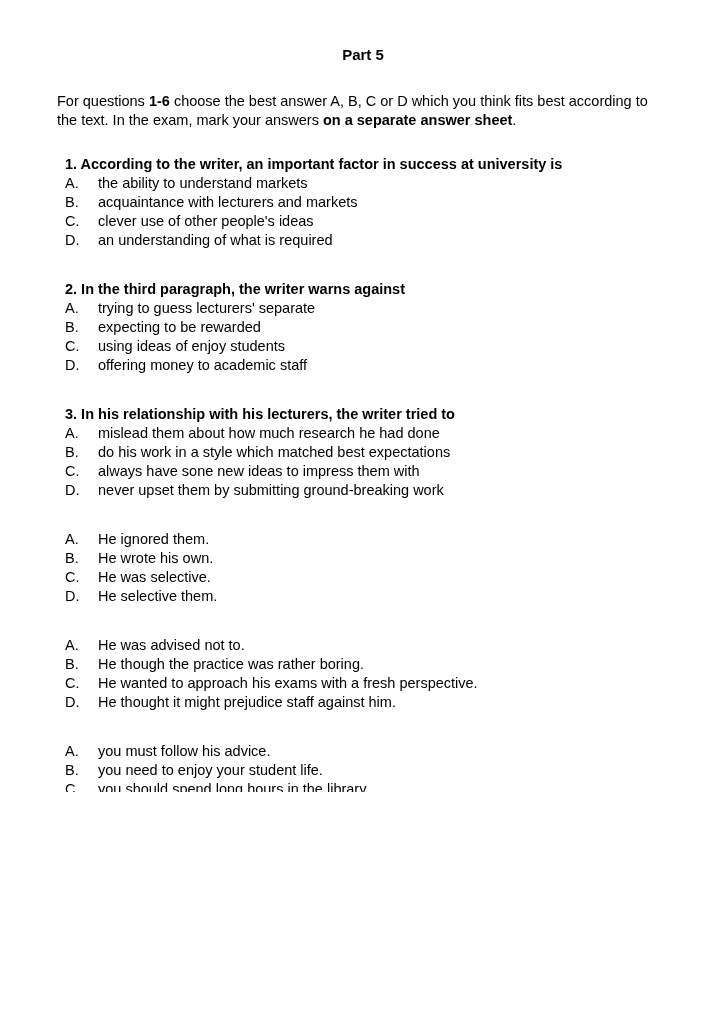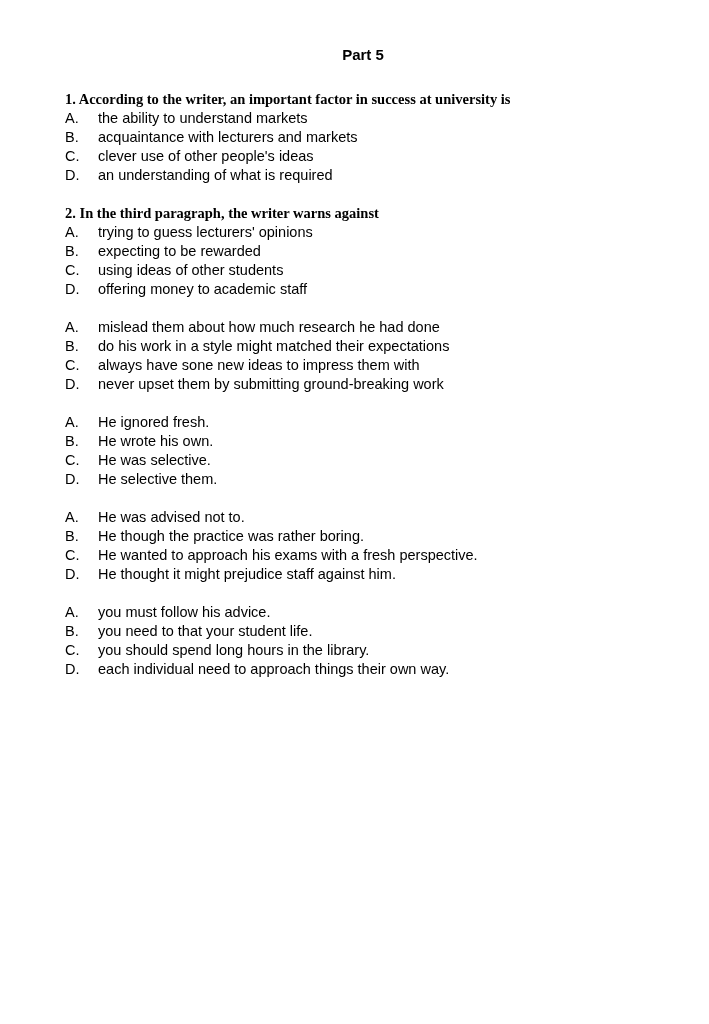--- a/index.html
+++ b/index.html
@@ -28,43 +28,43 @@
   }
   .intro {
     margin: 27px 0 0 0;
   }
   .intro b { font-weight: bold; }
   .questions {
     margin-top: 25px;
     padding-left: 8px;
   }
   .question + .question {
-    margin-top: 19px;
+    margin-top: 30px;
   }
   .q-heading {
     font-weight: bold;
-    font-family: Liberation Serif, serif;
   }
   .option-row {
     display: flex;
     align-items: baseline;
   }
   .option-letter {
     flex: 0 0 33px;
   }
   .option-text {
     flex: 1 1 auto;
   }
 </style>
 </head>
 <body>
 
 <div class="page">
   <div class="title">Part 5</div>
 
+  <p class="intro" id="intro"><span>For questions </span><b>1-6</b><span> choose the best answer A, B, C or D which you think fits best according to the text. In the exam, mark your answers </span><b>on a separate answer sheet</b><span>.</span></p>
 
   <div class="questions" id="questions">
       <div class="question">
         <div class="q-heading">1. According to the writer, an important factor in success at university is</div>
         <div class="option-row">
           <span class="option-letter">A.</span>
           <span class="option-text">the ability to understand markets</span>
         </div>
         <div class="option-row">
           <span class="option-letter">B.</span>
@@ -76,57 +76,58 @@
         </div>
         <div class="option-row">
           <span class="option-letter">D.</span>
           <span class="option-text">an understanding of what is required</span>
         </div>
       </div>
       <div class="question">
         <div class="q-heading">2. In the third paragraph, the writer warns against</div>
         <div class="option-row">
           <span class="option-letter">A.</span>
-          <span class="option-text">trying to guess lecturers' opinions</span>
+          <span class="option-text">trying to guess lecturers' separate</span>
         </div>
         <div class="option-row">
           <span class="option-letter">B.</span>
           <span class="option-text">expecting to be rewarded</span>
         </div>
         <div class="option-row">
           <span class="option-letter">C.</span>
-          <span class="option-text">using ideas of other students</span>
+          <span class="option-text">using ideas of enjoy students</span>
         </div>
         <div class="option-row">
           <span class="option-letter">D.</span>
           <span class="option-text">offering money to academic staff</span>
         </div>
       </div>
       <div class="question">
+        <div class="q-heading">3. In his relationship with his lecturers, the writer tried to</div>
         <div class="option-row">
           <span class="option-letter">A.</span>
           <span class="option-text">mislead them about how much research he had done</span>
         </div>
         <div class="option-row">
           <span class="option-letter">B.</span>
-          <span class="option-text">do his work in a style might matched their expectations</span>
+          <span class="option-text">do his work in a style which matched best expectations</span>
         </div>
         <div class="option-row">
           <span class="option-letter">C.</span>
           <span class="option-text">always have sone new ideas to impress them with</span>
         </div>
         <div class="option-row">
           <span class="option-letter">D.</span>
           <span class="option-text">never upset them by submitting ground-breaking work</span>
         </div>
       </div>
       <div class="question">
         <div class="option-row">
           <span class="option-letter">A.</span>
-          <span class="option-text">He ignored fresh.</span>
+          <span class="option-text">He ignored them.</span>
         </div>
         <div class="option-row">
           <span class="option-letter">B.</span>
           <span class="option-text">He wrote his own.</span>
         </div>
         <div class="option-row">
           <span class="option-letter">C.</span>
           <span class="option-text">He was selective.</span>
         </div>
         <div class="option-row">
@@ -152,21 +153,21 @@
           <span class="option-text">He thought it might prejudice staff against him.</span>
         </div>
       </div>
       <div class="question">
         <div class="option-row">
           <span class="option-letter">A.</span>
           <span class="option-text">you must follow his advice.</span>
         </div>
         <div class="option-row">
           <span class="option-letter">B.</span>
-          <span class="option-text">you need to that your student life.</span>
+          <span class="option-text">you need to enjoy your student life.</span>
         </div>
         <div class="option-row">
           <span class="option-letter">C.</span>
           <span class="option-text">you should spend long hours in the library.</span>
         </div>
         <div class="option-row">
           <span class="option-letter">D.</span>
           <span class="option-text">each individual need to approach things their own way.</span>
         </div>
       </div>

